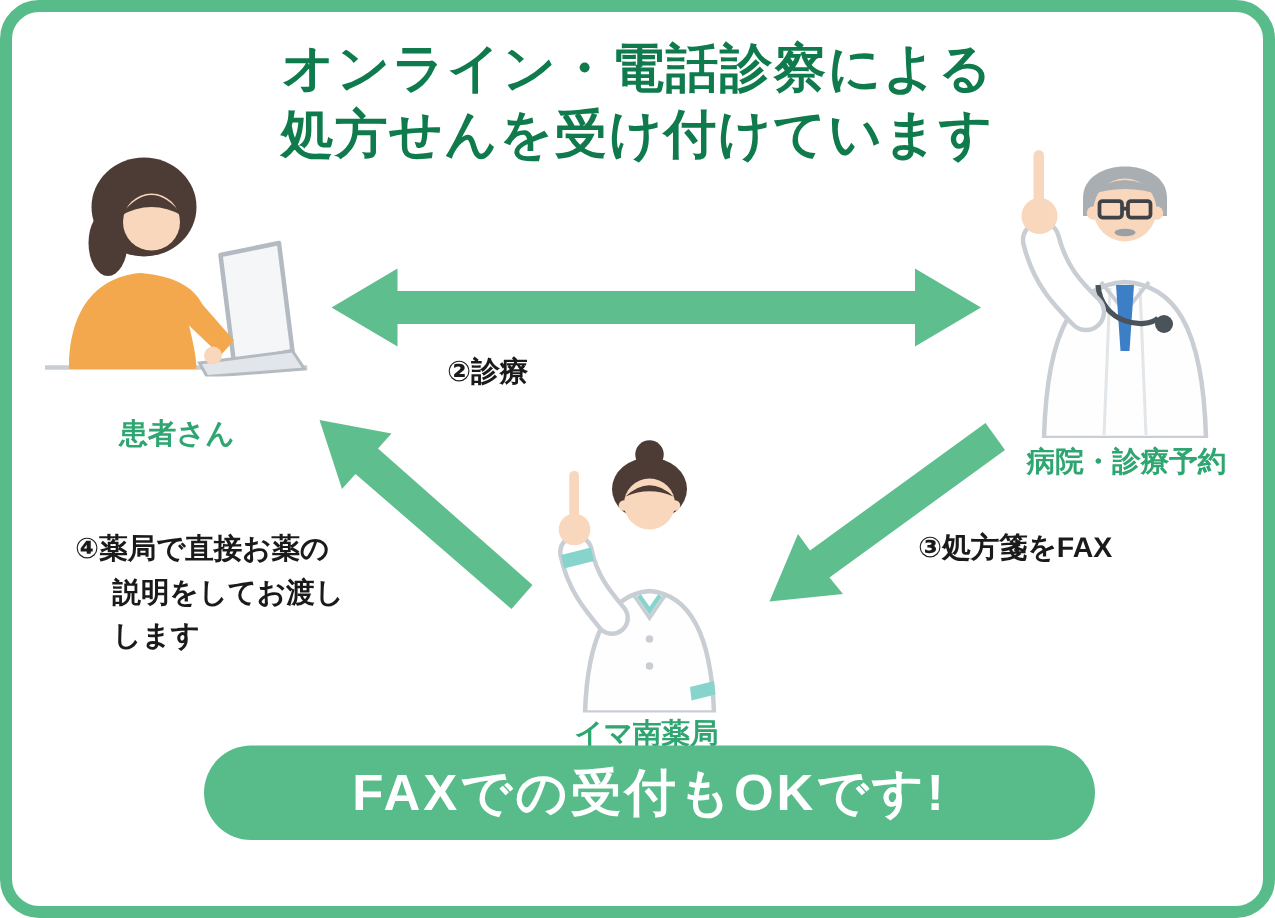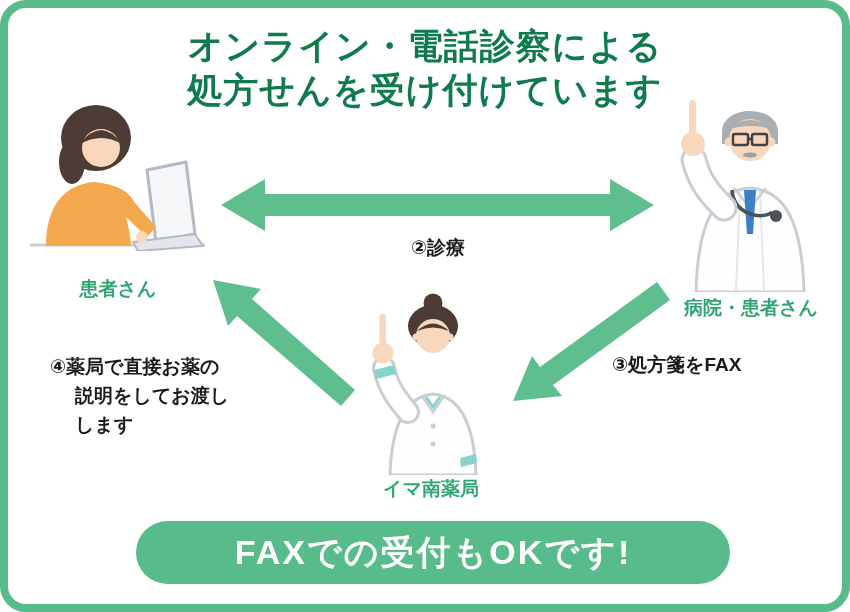--- a/index.html
+++ b/index.html
@@ -33,26 +33,26 @@
     font-size: 19px; font-weight: 800;
   }
   .lbl-patient  { left: 30px;  top: 254px; width: 160px; margin-top: 14px; }
   .lbl-hospital { left: 648px; top: 287px; width: 190px; }
   .lbl-pharmacy { left: 338px; top: 468px; width: 170px; }
   .flow-label {
     position: absolute; color: var(--text-dark, #1a1a1a);
     font-size: 19px; font-weight: 800; white-space: nowrap;
   }
   .lbl-step1 { left: 290px; top: 157px; width: 280px; text-align: center; }
-  .lbl-step2 { left: 290px; top: 227px; width: 280px; text-align: center; }
+  .lbl-step2 { left: 290px; top: 227px; width: 280px; }
   .lbl-step3 { left: 604px; top: 344px; }
   .lbl-step4 { left: 42px;  top: 344px; line-height: 29px; white-space: nowrap; }
   .lbl-step4 .indent { margin-left: 25px; }
   .banner {
-    position: absolute; left: 128px; top: 513px; width: 594px; height: 63px;
+    position: absolute; left: 128px; top: 489px; width: 594px; height: 63px;
     background: var(--banner-green, #57bb8a);
     border-radius: 32px;
     display: flex; align-items: center; justify-content: center;
     color: var(--banner-text, #ffffff);
     font-size: 34px; font-weight: 800; letter-spacing: 2px;
   }
 </style>
 </head>
 <body>
 
@@ -118,21 +118,21 @@
     <rect x="23.5" y="24" width="6.5" height="36" rx="3" fill="#f9d7bc"></rect>
     <circle cx="77" cy="13" r="9.5" fill="#4d3b35"></circle>
     <ellipse cx="77" cy="36" rx="25" ry="21" fill="#4d3b35"></ellipse>
     <circle cx="60" cy="47" r="3.5" fill="#f9d7bc"></circle>
     <circle cx="94" cy="47" r="3.5" fill="#f9d7bc"></circle>
     <circle cx="77" cy="46" r="17" fill="#f9d7bc"></circle>
     <path d="M61,41 Q77,26 93,41 Q77,34 61,41 Z" fill="#4d3b35"></path>
   </svg>
 
   <div class="actor-label lbl-patient">患者さん</div>
-  <div class="actor-label lbl-hospital">病院・患者さん</div>
+  <div class="actor-label lbl-hospital">病院・診療予約</div>
   <div class="actor-label lbl-pharmacy">イマ南薬局</div>
 
   <div class="flow-label lbl-step2">②診療</div>
   <div class="flow-label lbl-step3">③処方箋をFAX</div>
   <div class="flow-label lbl-step4">
     <div>④薬局で直接お薬の</div>
     <div class="indent">説明をしてお渡し</div>
     <div class="indent">します</div>
   </div>
 

